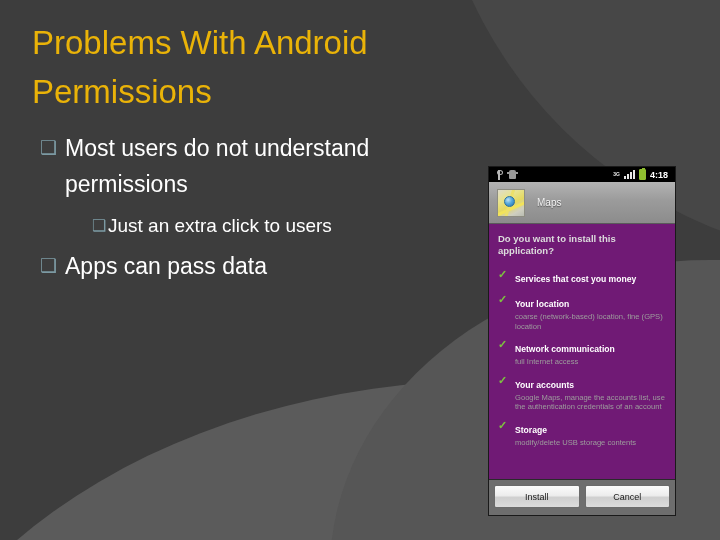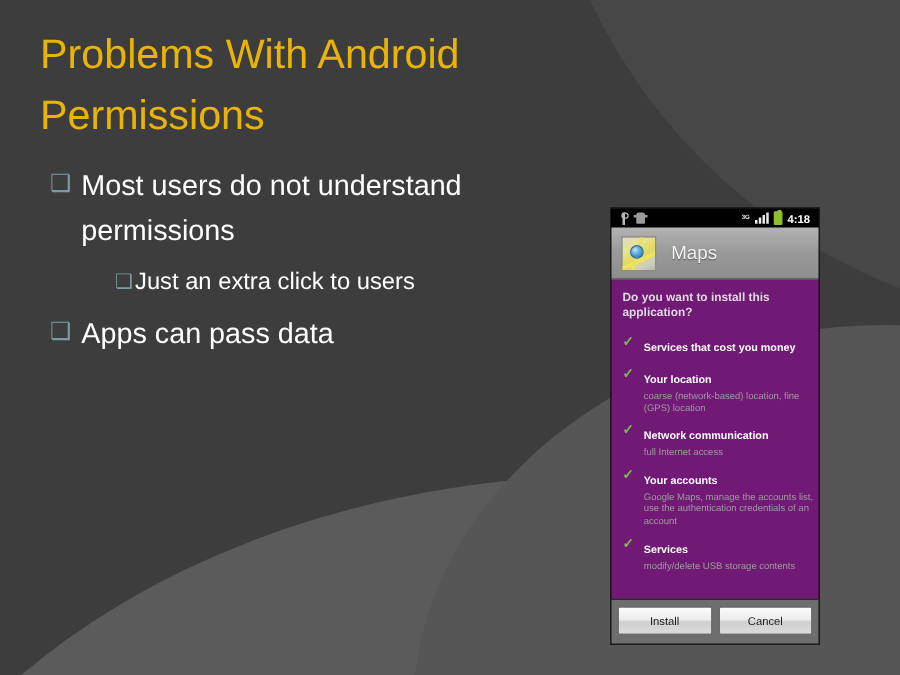--- a/index.html
+++ b/index.html
@@ -118,21 +118,21 @@
     flex: 0 0 16px;
   }
 
   .spacer-sm { height: 6px; }
 
   
   #phone {
     position: absolute;
     left: 488px;
     top: 166px;
-    width: 168px;
+    width: 188px;
     height: 350px;
     background: #000000;
     border: 1px solid #1a1a1a;
     overflow: hidden;
     display: flex;
     flex-direction: column;
   }
 
   
   .status-bar {
@@ -225,21 +225,21 @@
   }
   .maps-icon .pin {
     position: absolute; left: 6px; top: 6px; width: 11px; height: 11px;
     border-radius: 50%;
     background: radial-gradient(circle at 35% 32%, #bfe2f5 0%, #56a8dc 45%, #1f6fae 100%);
     border: 1px solid #2b6f9e;
   }
 
   .app-title {
     color: #f2f2f2;
-    font-size: 15px;
+    font-size: 10px;
     margin-left: 12px;
     text-shadow: 0 1px 1px rgba(0,0,0,0.45);
   }
 
   
   .dlg-body {
     flex: 1 1 auto;
     background: #701a75;
     padding: 9px 3px 4px 9px;
     overflow: hidden;
@@ -404,21 +404,21 @@
           <span class="perm-check">✓</span>
           <span class="perm-texts">
             <span class="perm-title">Your accounts</span>
             <span class="perm-desc" style="display:block">Google Maps, manage the accounts list, use the authentication credentials of an account</span>
           </span>
         </div>
 
         <div class="perm-item">
           <span class="perm-check">✓</span>
           <span class="perm-texts">
-            <span class="perm-title">Services</span>
+            <span class="perm-title">Storage</span>
             <span class="perm-desc" style="display:block">modify/delete USB storage contents</span>
           </span>
         </div>
 
       </div>
     </div>
 
     <div class="dlg-buttons">
       <button class="dlg-btn">Install</button>
       <button class="dlg-btn">Cancel</button>

